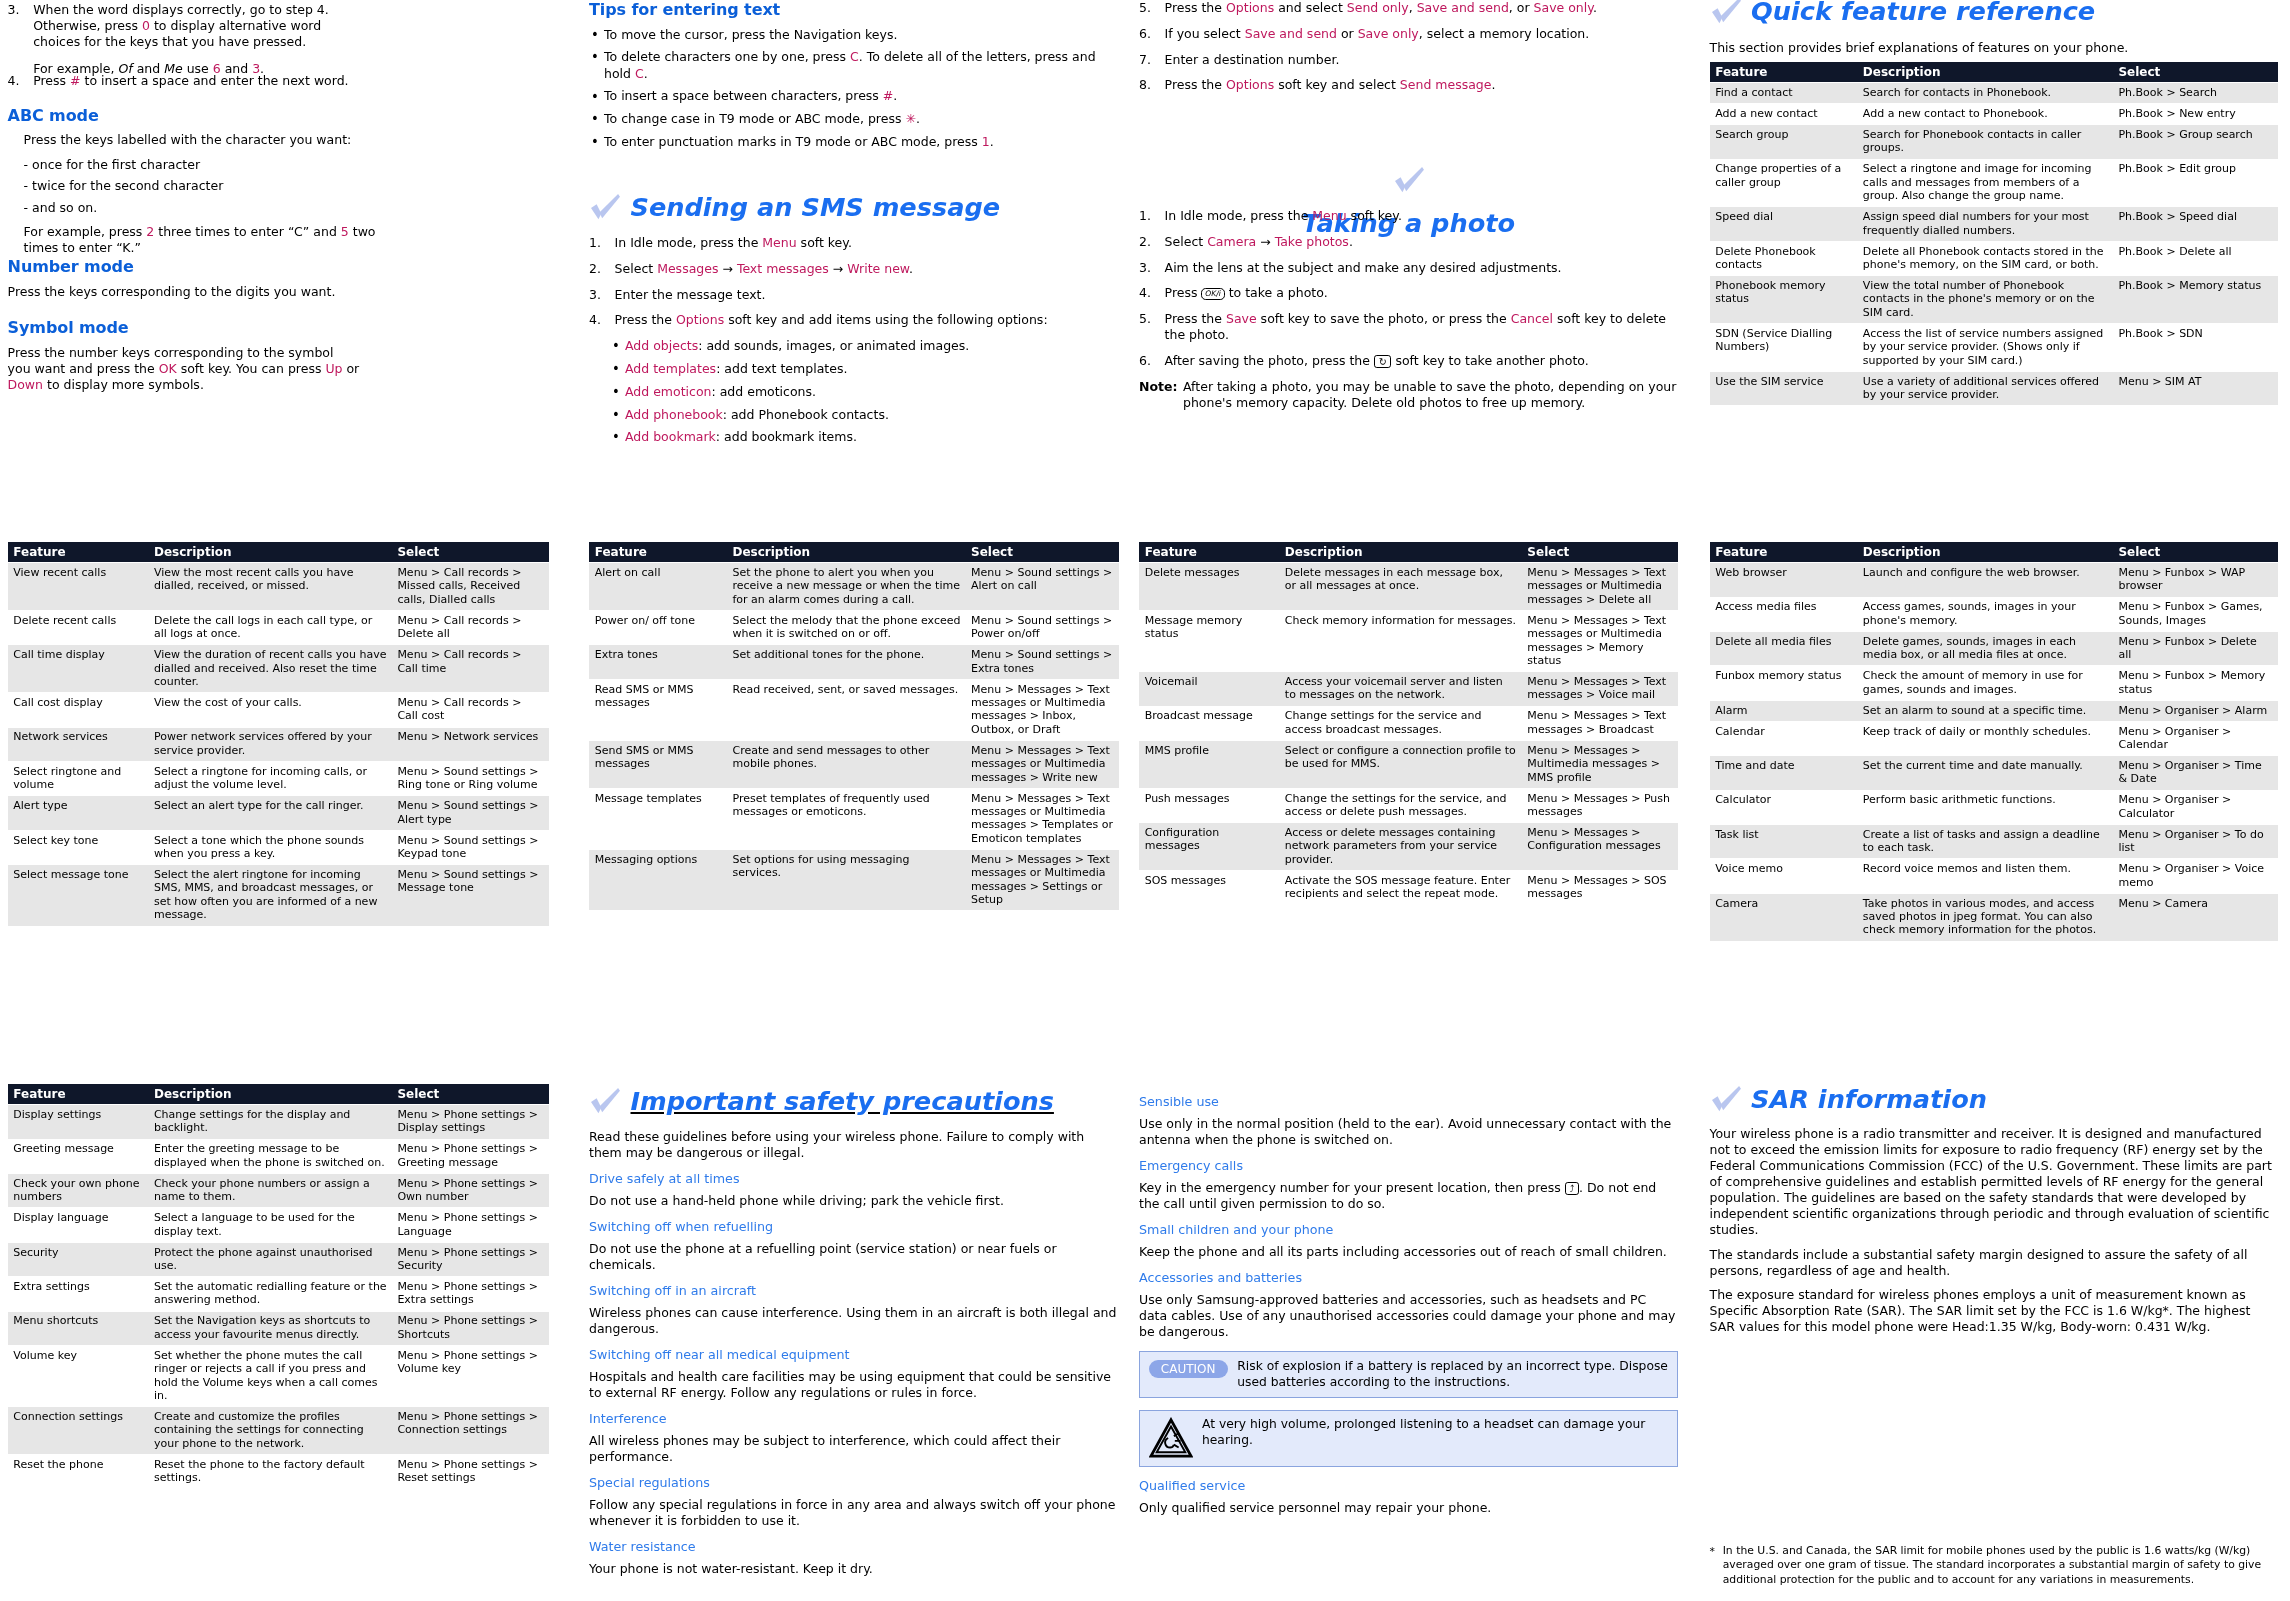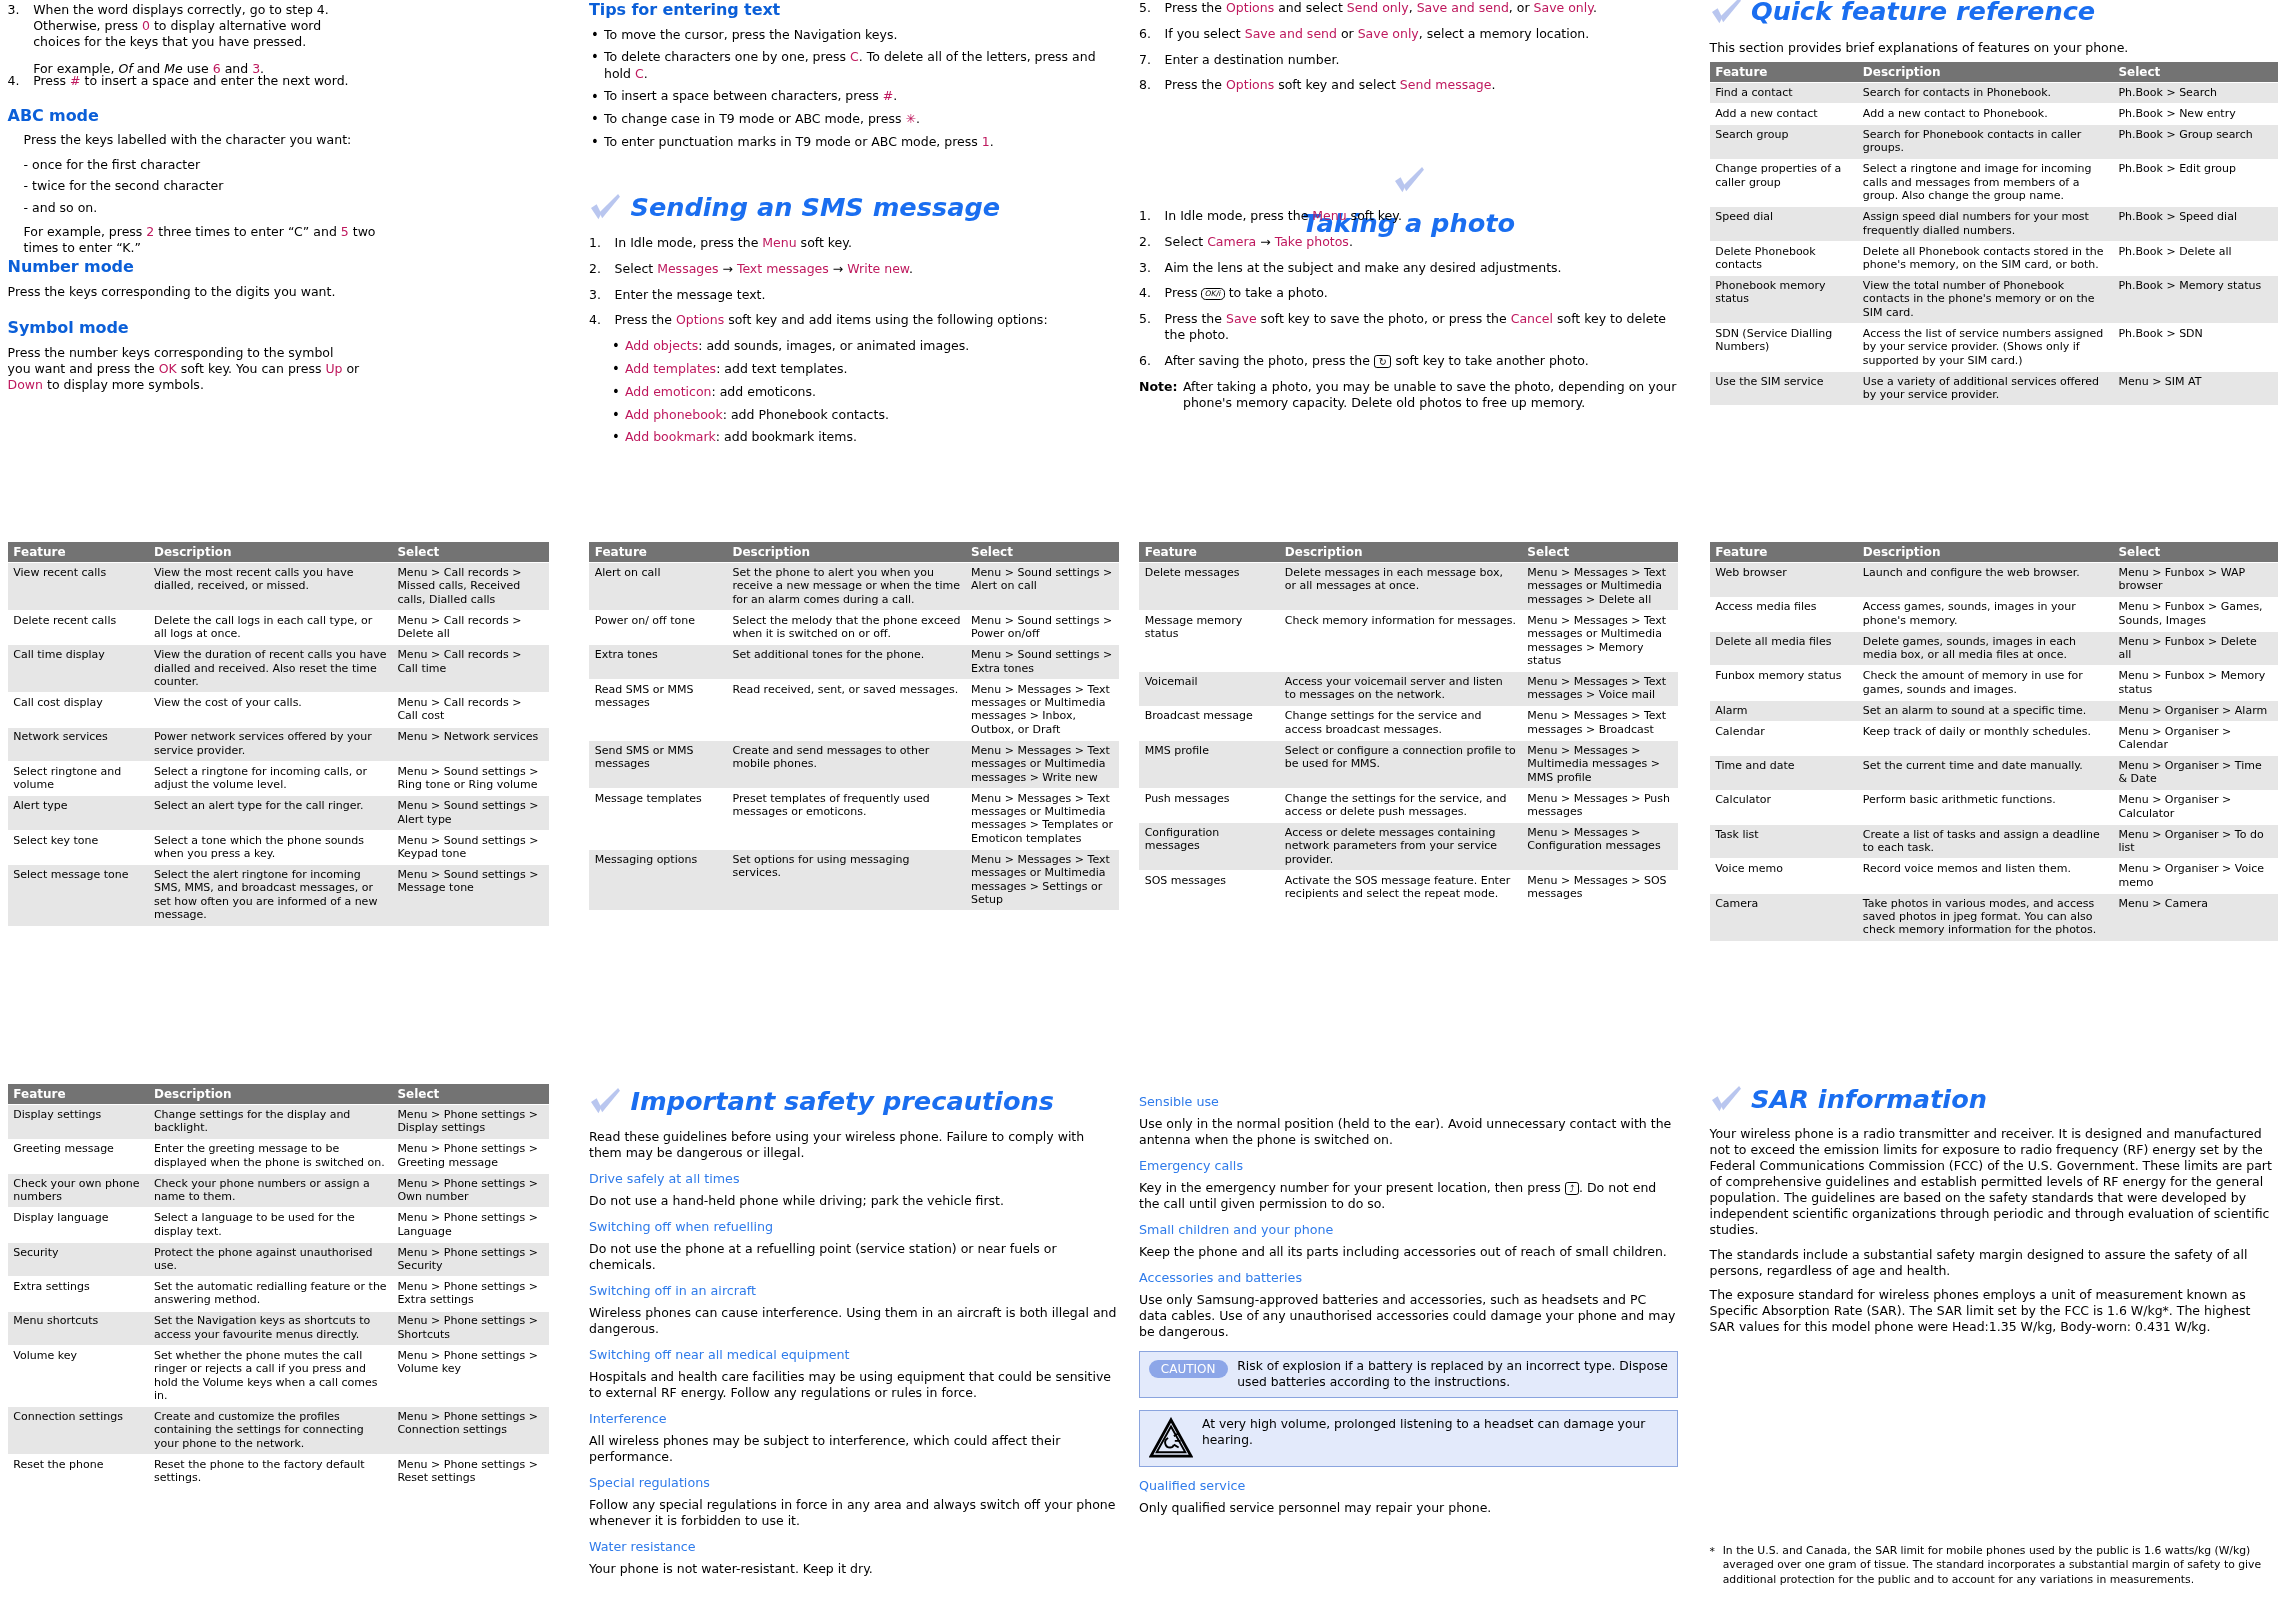--- a/index.html
+++ b/index.html
@@ -73,21 +73,21 @@
   p.para { margin-bottom:8.5px; }
   .note { position:relative; padding-left:44px; font-size:12.5px; line-height:1.3; }
   .note .nlab { position:absolute; left:0; top:0; font-weight:bold; }
 
   
   table.ft {
     border-collapse:collapse; width:100%;
     font-size:11px; line-height:1.22;
   }
   table.ft th {
-    background:#737373; color:#ffffff; font-weight:bold;
+    background:#0f172a; color:#ffffff; font-weight:bold;
     text-align:left; padding:2.8px 4.7px 2.8px 5.7px; font-size:12px;
     border:none;
   }
   table.ft td {
     padding:2.8px 4.7px 3.8px 5.7px; vertical-align:top;
     border-top:0.9px solid #ffffff;
   }
   table.ft tr.alt td { background:#e6e6e6; }
   table.ft tr.wht td { background:#ffffff; }
   table.ft col.cf { width:26%; }
@@ -396,21 +396,21 @@
             </tr>
             <tr class="alt">
               <td>Messaging options</td>
               <td>Set options for using messaging services.</td>
               <td>Menu &gt; Messages &gt; Text messages or Multimedia messages &gt; Settings or Setup</td>
             </tr>
           </tbody>
       </table>
     </div>
 
-    <div class="blk sect" style="top:1086px; left:0; width:530px;">
+    <div class="blk sect" style="top:1086px; left:0; width:530px;text-decoration:underline;">
       <span class="check">
         <svg viewBox="0 0 34 30" width="32" height="28">
             <path d="M2 16 L10 28 L13 22 L8 12 Z" fill="#b9c6ef"></path>
             <path d="M11 21 L31 1 L33 4 L14 27 Z" fill="#b9c6ef"></path>
           </svg>
       </span>
       <span class="stitle">Important safety precautions</span>
     </div>
 
     <div class="blk" style="top:1129px; left:0; width:530px;">

